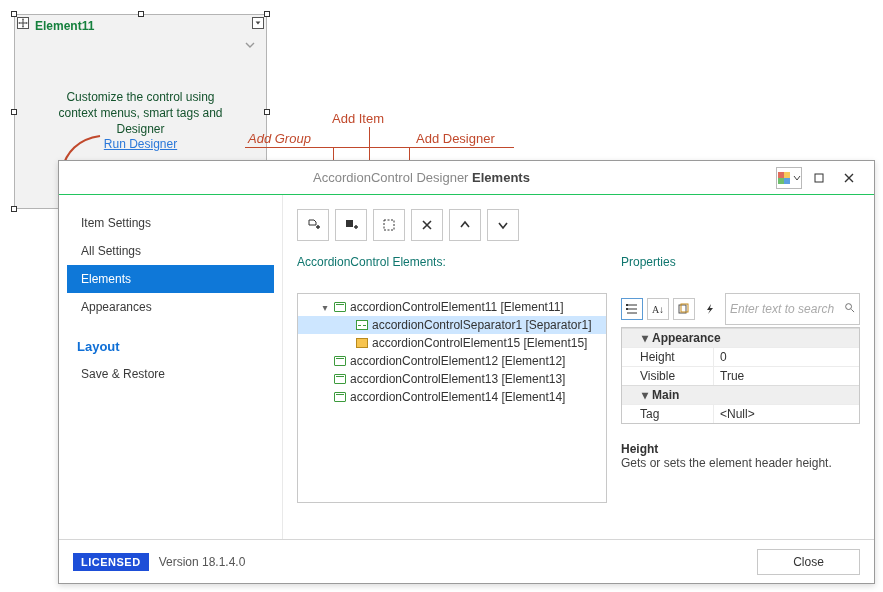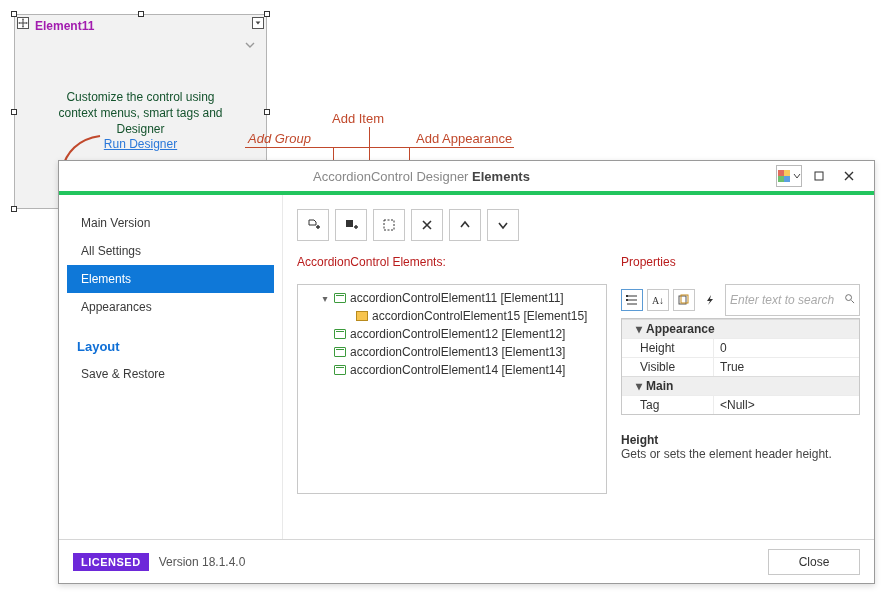--- a/index.html
+++ b/index.html
@@ -55,21 +55,21 @@
     right: 2px; top: 2px;
     width: 12px; height: 12px;
     border: 1px solid #555;
     background: #fff;
     display: flex; align-items: center; justify-content: center;
   }
 
   .el-title {
     position: absolute;
     left: 20px; top: 4px;
-    color: #a21caf;
+    color: #15803d;
     font-weight: bold;
   }
   .el-chevron {
     position: absolute;
     right: 10px; top: 24px;
     color: #888;
   }
   .hint-text {
     position: absolute;
     left: 0; right: 0;
@@ -105,21 +105,21 @@
     left: 58px;
     top: 160px;
     width: 817px;
     height: 424px;
     background: #fff;
     border: 1px solid #9a9a9a;
     box-shadow: 0 2px 6px rgba(0,0,0,0.15);
   }
   .titlebar {
     height: 34px;
-    border-bottom: 4px solid #22c55e;
+    border-bottom: 1px solid #22c55e;
     display: flex;
     align-items: center;
     padding: 0 12px;
     background: #fff;
   }
   .titlebar .title-wrap {
     flex: 1;
     text-align: center;
     font-size: 13px;
     color: #888;
@@ -194,21 +194,21 @@
   .tree-pane {
     flex: 1;
     display: flex;
     flex-direction: column;
   }
   .prop-pane {
     width: 239px;
     display: flex;
     flex-direction: column;
   }
-  .pane-label { color: #b91c1c; margin-bottom: 15px; }
+  .pane-label { color: #0f766e; margin-bottom: 24px; }
 
   .tree-box {
     border: 1px solid #c8c8c8;
     background: #fff;
     height: 210px;
     overflow: auto;
     padding: 4px 0;
     font-size: 12px;
   }
   .tree-row {
@@ -263,21 +263,21 @@
   }
   .prop-search .mag { color:#666; font-style:normal; margin-left:4px; }
 
   .prop-grid {
     border: 1px solid #c8c8c8;
     font-size: 12px;
   }
   .pg-cat {
     background: #efefef;
     font-weight: bold;
-    padding: 2px 14px;
+    padding: 2px 20px;
     border-top: 1px solid #dcdcdc;
   }
   .pg-cat .arrow { display:inline-block; width:10px; color:#555; }
   .pg-row { display: flex; border-top: 1px solid #ececec; }
   .pg-row .k { width: 92px; padding: 2px 4px 2px 18px; border-right:1px solid #ececec; }
   .pg-row .v { flex: 1; padding: 2px 6px; }
 
   .prop-help {
     margin-top: 18px;
   }
@@ -285,31 +285,31 @@
   .prop-help .hd { color: #444; }
 
   .footer {
     height: 44px;
     border-top: 1px solid #d6d6d6;
     display: flex;
     align-items: center;
     padding: 0 14px;
   }
   .lic-badge {
-    background: #6d28d9;
+    background: #1d4ed8;
     color: #fff;
     font-weight: bold;
     padding: 3px 8px;
     font-size: 11px;
     letter-spacing: 0.5px;
   }
   .ver { color: #555; margin-left: 10px; }
   .close-btn {
     margin-left: auto;
-    width: 92px; height: 26px;
+    width: 103px; height: 26px;
     border: 1px solid #c8c8c8;
     background: #fff;
     display: flex; align-items: center; justify-content: center;
   }
 
   
   .arrow-svg {
     position: absolute;
     pointer-events: none;
   }
@@ -344,21 +344,21 @@
       </svg>
   </div>
   <div class="hint-text" style="white-space:pre-line;">Customize the control using
 context menus, smart tags and
 Designer</div>
   <div class="run-link">Run Designer</div>
 </div>
 
 <div class="anno" style="left:248px; top:131px;font-style:italic;">Add Group</div>
 <div class="anno" style="left:332px; top:111px;">Add Item</div>
-<div class="anno" style="left:416px; top:131px;">Add Appearance</div>
+<div class="anno" style="left:416px; top:131px;">Add Designer</div>
 
 <div class="anno-line" style="left:245px; top:147px; width:269px; height:1px;"></div>
 
 <div class="anno-line" style="left:333px; top:147px; width:1px; height:70px;"></div>
 <div class="anno-line" style="left:369px; top:127px; width:1px; height:90px;"></div>
 <div class="anno-line" style="left:409px; top:147px; width:1px; height:70px;"></div>
 
 <svg class="arrow-svg" style="left:328px; top:213px;" width="10" height="10">
     <path d="M5 10 L0 0 L10 0 Z" fill="#c1492c"></path>
   </svg>
@@ -399,21 +399,21 @@
     <div class="win-btn">
       <svg width="10" height="10" viewBox="0 0 10 10">
           <path d="M1 1 L9 9 M9 1 L1 9" stroke="#333" stroke-width="1.4"></path>
         </svg>
     </div>
   </div>
 
   <div class="designer-body">
 
     <div class="sidebar">
-      <div class="side-item">Main Version</div>
+      <div class="side-item">Item Settings</div>
       <div class="side-item">All Settings</div>
       <div class="side-item selected">Elements</div>
       <div class="side-item">Appearances</div>
       <div style="height:12px"></div>
       <div class="heading">Layout</div>
       <div class="side-item">Save &amp; Restore</div>
     </div>
 
     <div class="content">
       <div class="toolbar">
@@ -454,20 +454,26 @@
       <div class="splitpane">
 
         <div class="tree-pane">
           <div class="pane-label">AccordionControl Elements:</div>
           <div class="tree-box" id="tree-box">
               <div class="tree-row">
                 <span class="tree-indent" style="width: 14px;"></span>
                 <span class="tree-toggle">▾</span>
                 <span class="tree-icon ti-group"></span>
                 <span>accordionControlElement11 [Element11]</span>
+              </div>
+              <div class="tree-row selected">
+                <span class="tree-indent" style="width: 36px;"></span>
+                <span class="tree-toggle"></span>
+                <span class="tree-icon ti-sep"></span>
+                <span>accordionControlSeparator1 [Separator1]</span>
               </div>
               <div class="tree-row">
                 <span class="tree-indent" style="width: 36px;"></span>
                 <span class="tree-toggle"></span>
                 <span class="tree-icon ti-item"></span>
                 <span>accordionControlElement15 [Element15]</span>
               </div>
               <div class="tree-row">
                 <span class="tree-indent" style="width: 14px;"></span>
                 <span class="tree-toggle"></span>

